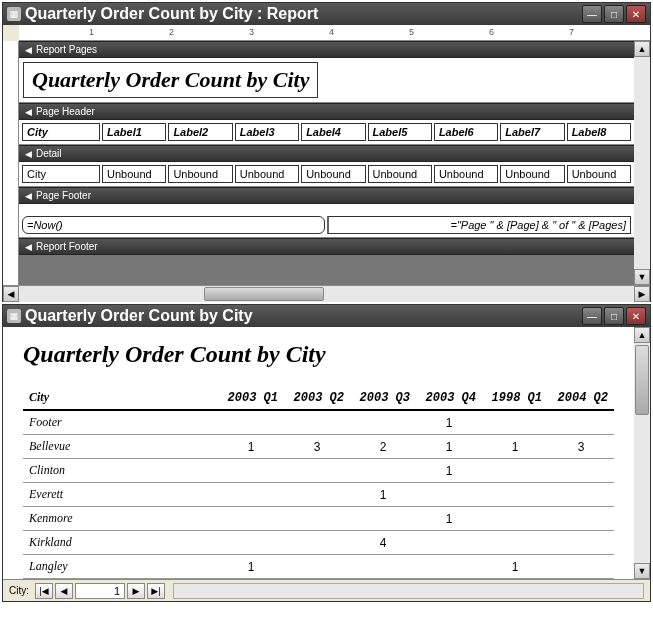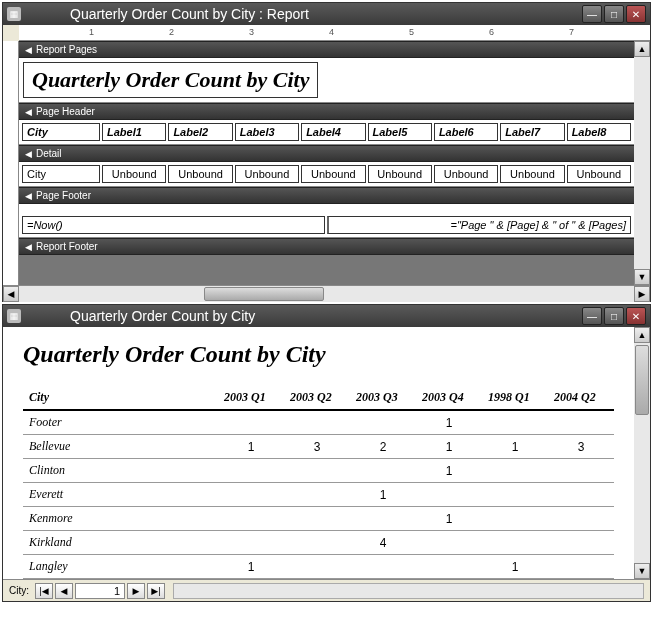--- a/index.html
+++ b/index.html
@@ -2,61 +2,61 @@
 <html><head>
 <meta charset="utf-8">
 <style>
   * { box-sizing: border-box; margin: 0; padding: 0; }
   body { font-family: Tahoma, Arial, sans-serif; font-size: 11px; background: #fff; color: #000; }
   
   
   .window { border: 1px solid #333; margin: 2px; background: #ece9d8; }
   .titlebar { background: linear-gradient(#5a5a5a, #3a3a3a); color: #fff; display: flex; align-items: center; padding: 3px 4px; height: 22px; }
   .titlebar-icon { width: 14px; height: 14px; margin-right: 4px; background: #bbb; border-radius: 2px; display: inline-flex; align-items: center; justify-content: center; font-size:9px;}
-  .titlebar-text { flex: 1; font-weight: normal; font-size: 14px; margin-left: 45px; }
+  .titlebar-text { flex: 1; font-weight: bold; font-size: 16px; }
   .titlebar-buttons { display: flex; gap: 2px; }
   .tb-btn { width: 20px; height: 18px; background: linear-gradient(#888,#555); border: 1px solid #222; border-radius: 2px; color:#fff; display:flex; align-items:center; justify-content:center; font-size:10px; cursor:pointer;}
   .tb-btn.close { background: linear-gradient(#b55,#833);}
   
   
   .design-body { background: #ece9d8; position: relative; }
   .ruler-h { height: 16px; background: #fff; border-bottom:1px solid #888; margin-left:16px; position:relative; font-size:9px; color:#555; overflow:hidden;}
   .ruler-h span { position:absolute; top:2px; }
   .ruler-v { width:16px; background:#fff; border-right:1px solid #888; position:relative;}
   .section-bar { background:linear-gradient(#555,#333); color:#fff; font-size:10px; padding:2px 6px; display:flex; align-items:center; gap:4px; border-top:1px solid #222; border-bottom:1px solid #222;}
   .section-bar .arrow { font-size:9px;}
   .section-body { background:#fff; border-bottom:1px solid #888; padding:3px; position:relative; min-height:20px;}
   .report-header-body { background:#fff; padding:4px; }
   .title-box { border:1px solid #333; padding:4px 8px; display:inline-block; font-family: 'Palatino Linotype','Book Antiqua',serif; font-style:italic; font-weight:bold; font-size:22px;}
   .col-row { display:flex; gap:2px; }
   .col-cell { border:1px solid #333; background:#fff; padding:2px 4px; font-style:italic; font-weight:bold; font-size:11px; flex:1; min-width:52px;}
   .col-cell.city { min-width:78px; text-align:left;}
   .detail-row { display:flex; gap:2px; }
-  .detail-cell { border:1px solid #333; background:#fff; padding:2px 4px; font-size:11px; text-align:center; flex:1; min-width:52px;}
+  .detail-cell { border:1px solid #333; background:#fff; padding:2px 4px; font-size:11px; flex:1; min-width:52px;}
   .detail-cell.city { min-width:78px; text-align:left;}
   .footer-row { display:flex; gap:2px; }
   .footer-cell { border:1px solid #333; background:#fff; padding:2px 4px; font-style:italic; font-size:11px;}
-  .footer-left { flex:1; }
+  .footer-left { flex:1;border-radius:6px; }
   .footer-right { flex:1; text-align:right; border-left:2px solid #666;}
   .gray-area { background:#777; height:30px;}
   .scroll-h { height:16px; background:#d4d0c8; display:flex; align-items:center; border-top:1px solid #888;}
   .scroll-btn { width:16px; height:16px; background:linear-gradient(#eee,#ccc); border:1px solid #888; display:flex; align-items:center; justify-content:center; font-size:9px; cursor:pointer;}
   .scroll-track { flex:1; background:#e8e8e8; height:16px; position:relative;}
   .scroll-thumb { position:absolute; left:30%; width:120px; height:14px; top:1px; background:linear-gradient(#ddd,#aaa); border:1px solid #888; border-radius:2px;}
   .scroll-v { width:16px; background:#d4d0c8; display:flex; flex-direction:column;}
   .canvas-wrap { display:flex;}
   .canvas-inner { flex:1;}
   
   
   .preview-body { background:#fff; display:flex;}
   .preview-doc { flex:1; padding:14px 20px 0 20px; overflow:hidden;}
   .preview-title { font-family:'Palatino Linotype','Book Antiqua',serif; font-style:italic; font-weight:bold; font-size:24px; margin-bottom:18px;}
   .preview-table { width:100%; border-collapse:collapse; font-family:'Palatino Linotype','Book Antiqua',serif; font-style:italic;}
   .preview-table th { text-align:left; font-weight:bold; font-size:12px; padding:4px 6px; border-bottom:2px solid #000;}
-  .preview-table th.qcol { text-align:left; width:66px;}
+  .preview-table th.qcol { text-align:right; width:66px;font-family:Liberation Mono, monospace;}
   .preview-table td { font-size:12px; padding:4px 6px; border-bottom:1px solid #999; font-style:normal; font-family:Tahoma,Arial,sans-serif;}
   .preview-table td.city { font-style:italic; font-family:'Palatino Linotype',serif;}
   .preview-table td.qv { text-align:center;}
   .preview-scroll-v { width:16px; background:#d4d0c8; display:flex; flex-direction:column;}
   .preview-nav { height:22px; background:#ece9d8; border-top:1px solid #888; display:flex; align-items:center; padding:0 6px; gap:2px;}
   .nav-label { font-size:10px; margin-right:4px;}
   .nav-btn { width:18px; height:16px; background:linear-gradient(#fff,#ddd); border:1px solid #888; display:flex; align-items:center; justify-content:center; font-size:9px; cursor:pointer;}
   .nav-input { width:50px; height:16px; border:1px solid #888; text-align:right; padding:0 4px; font-size:11px;}
   .nav-track { flex:1; background:#e8e8e8; height:16px; margin-left:6px; border:1px solid #aaa;}
 </style>

